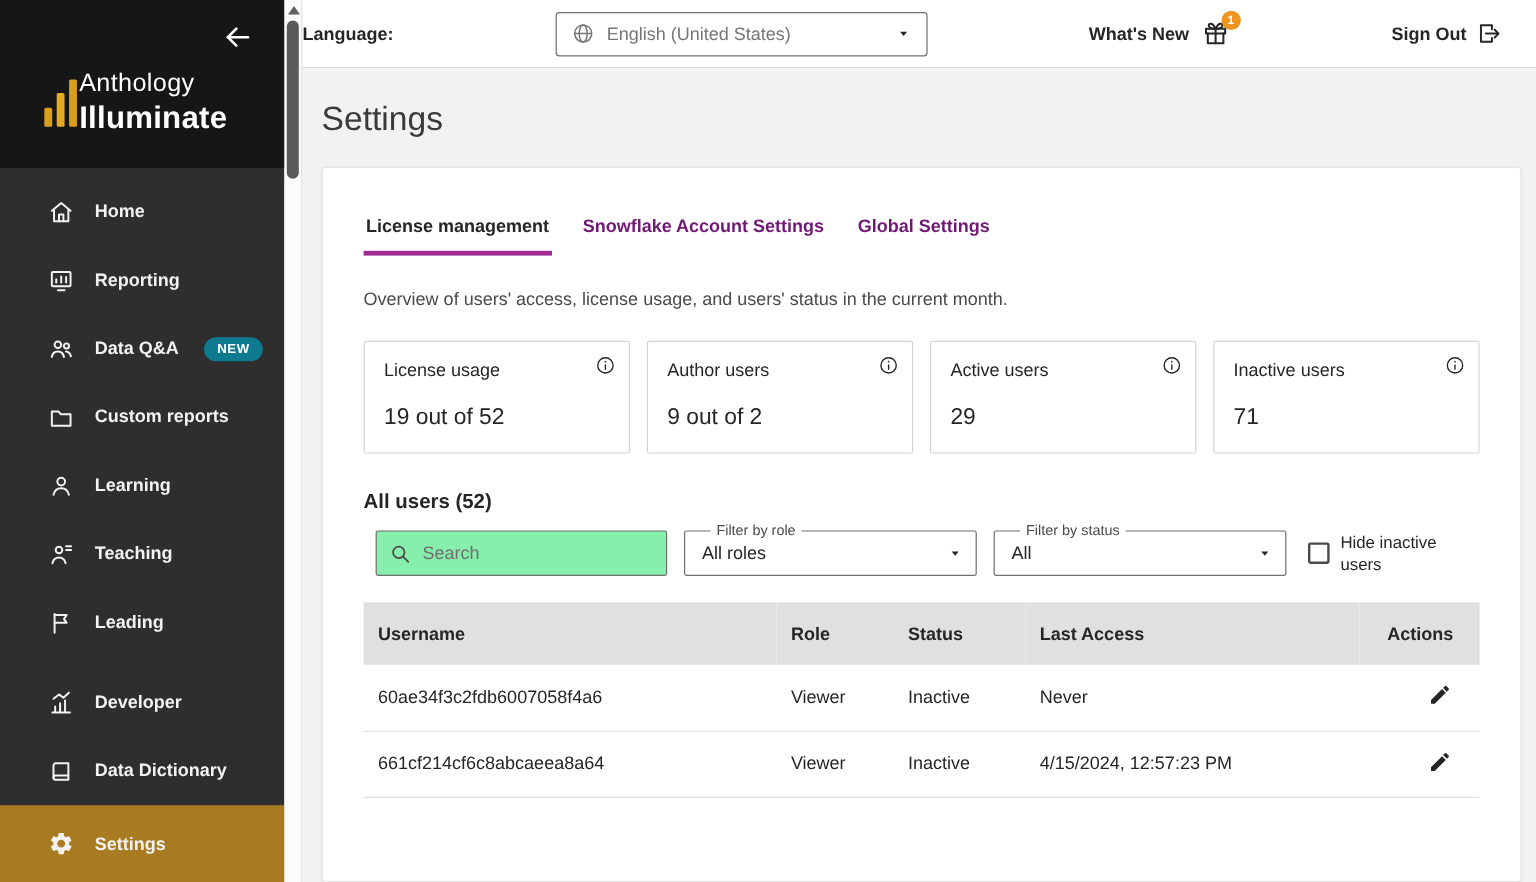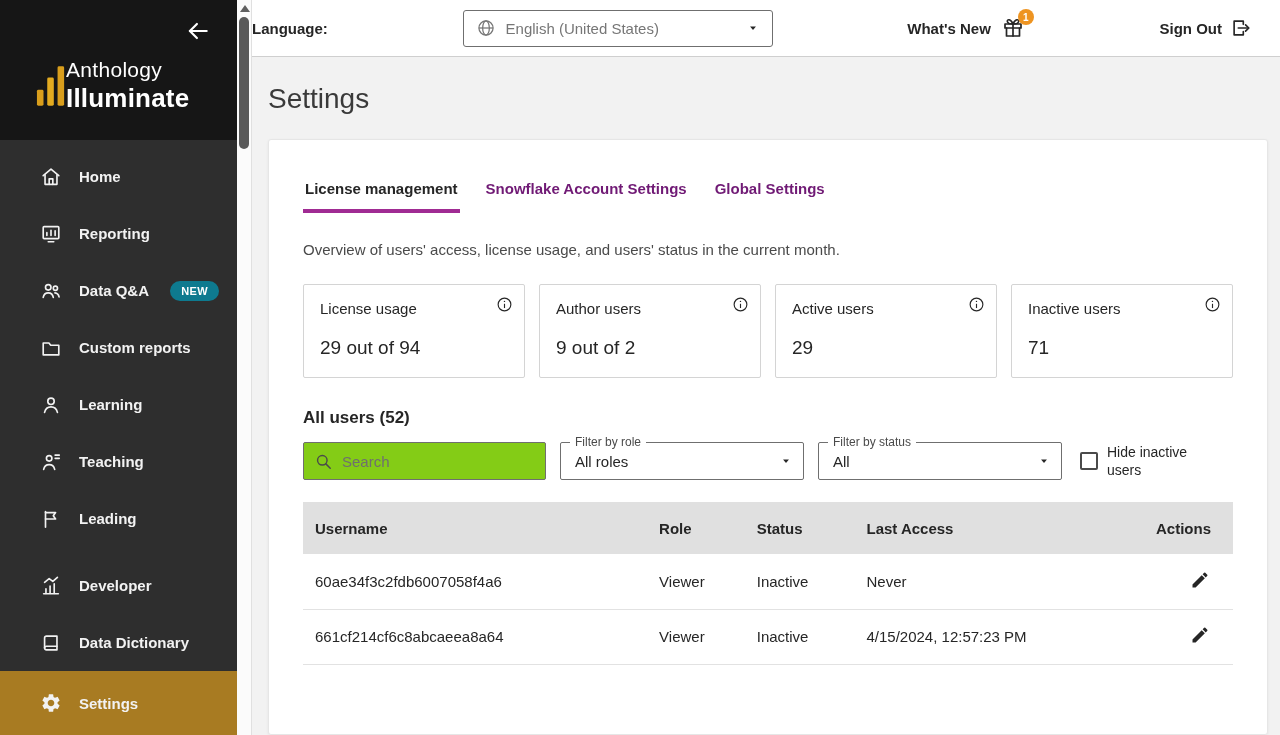--- a/index.html
+++ b/index.html
@@ -62,28 +62,28 @@
   .stats { display:flex; gap:14px; margin-bottom:30px; }
   .stat-card { flex:1; border:1px solid #d4d4d4; border-radius:2px; padding:15px 14px 18px 16px; position:relative; }
   .stat-label { font-size:15px; color:#262626; margin-bottom:20px; }
   .stat-value { font-size:19px; color:#262626; }
   .info-icon { position:absolute; top:11px; right:11px; width:17px; height:17px; color:#262626; cursor:pointer; }
   .info-icon svg { width:17px; height:17px; display:block; }
 
   .users-heading { font-size:17px; font-weight:700; margin-bottom:14px; }
 
   .controls { display:flex; align-items:center; gap:14px; margin-bottom:22px; }
-  .search-box { width:243px; height:38px; border:1px solid #6f6f6f; border-radius:2px; display:flex; align-items:center; padding:0 10px; gap:9px; background:#84cc16; }
+  .search-box { width:243px; height:38px; border:1px solid #6f6f6f; border-radius:2px; display:flex; align-items:center; padding:0 10px; gap:9px; background:#86efac;margin-left:10px; }
   .search-box .search-icon { width:19px; height:19px; color:#4a4a4a; display:flex; }
   .search-box svg { width:19px; height:19px; }
   .search-box input { border:none; outline:none; font-size:15px; flex:1; font-family:"Liberation Sans",sans-serif; color:#262626; background:transparent; }
   .search-box input::placeholder { color:#6f6f6f; }
 
   .select { width:244px; height:38px; border:1px solid #6f6f6f; border-radius:2px; position:relative; display:flex; align-items:center; padding:0 10px 0 14px; background:#fff; cursor:pointer; }
-  .select .float-label { position:absolute; top:-8px; left:9px; background:#fff; padding:0 5px; font-size:12px; color:#4a4a4a; }
+  .select .float-label { position:absolute; top:-8px; left:21px; background:#fff; padding:0 5px; font-size:12px; color:#4a4a4a; }
   .select .select-value { font-size:15px; color:#262626; }
 
   .checkbox-group { display:flex; align-items:center; gap:9px; margin-left:4px; cursor:pointer; }
   .checkbox { width:18px; height:18px; border:2px solid #4a4a4a; border-radius:2px; background:#fff; flex-shrink:0; }
   .checkbox-label { font-size:14px; color:#262626; width:92px; line-height:1.3; }
 
   table.users-table { width:100%; border-collapse:collapse; }
   .users-table th { background:#e0e0e0; text-align:left; font-size:15px; font-weight:700; color:#262626; height:52px; padding:0 12px; }
   .users-table th.actions, .users-table td.actions { text-align:right; padding-right:22px; }
   .users-table td { height:55px; border-bottom:1px solid #e2e2e2; font-size:15px; color:#262626; padding:0 12px; }
@@ -280,21 +280,21 @@
       <div class="stats">
         <div class="stat-card">
           <div class="stat-label">License usage</div>
           <span class="info-icon">
               <svg viewBox="0 0 24 24" fill="none" stroke="currentColor" stroke-width="1.6">
                 <circle cx="12" cy="12" r="9"></circle>
                 <path d="M12 11v6"></path>
                 <circle cx="12" cy="7.6" r="1" fill="currentColor" stroke="none"></circle>
               </svg>
             </span>
-          <div class="stat-value">29 out of 94</div>
+          <div class="stat-value">19 out of 52</div>
         </div>
         <div class="stat-card">
           <div class="stat-label">Author users</div>
           <span class="info-icon">
               <svg viewBox="0 0 24 24" fill="none" stroke="currentColor" stroke-width="1.6">
                 <circle cx="12" cy="12" r="9"></circle>
                 <path d="M12 11v6"></path>
                 <circle cx="12" cy="7.6" r="1" fill="currentColor" stroke="none"></circle>
               </svg>
             </span>

